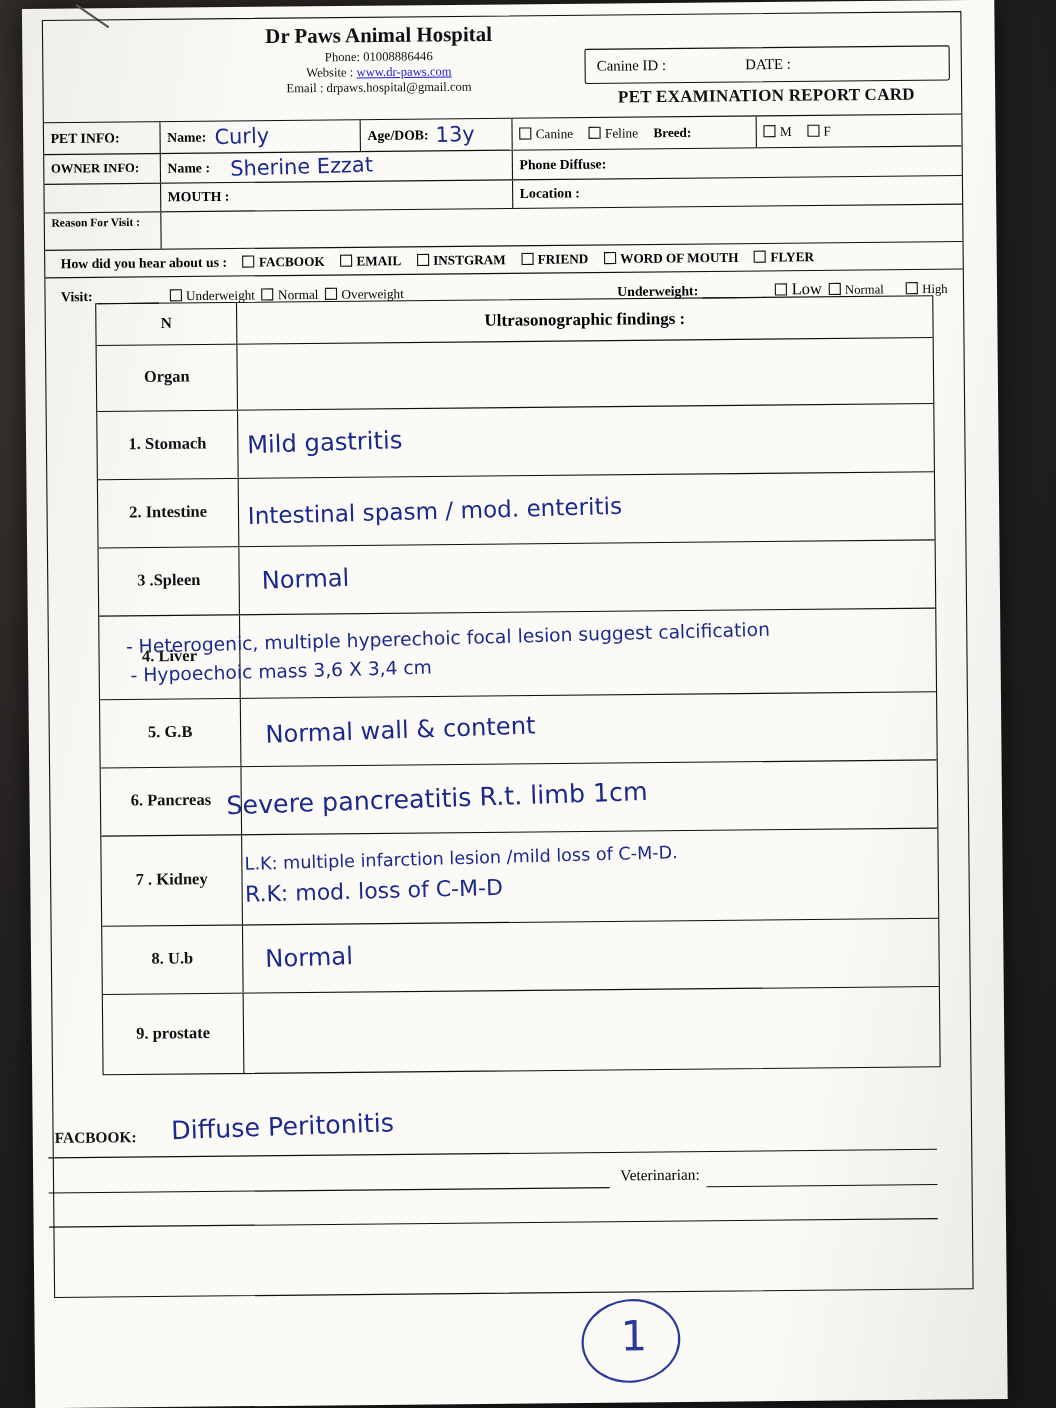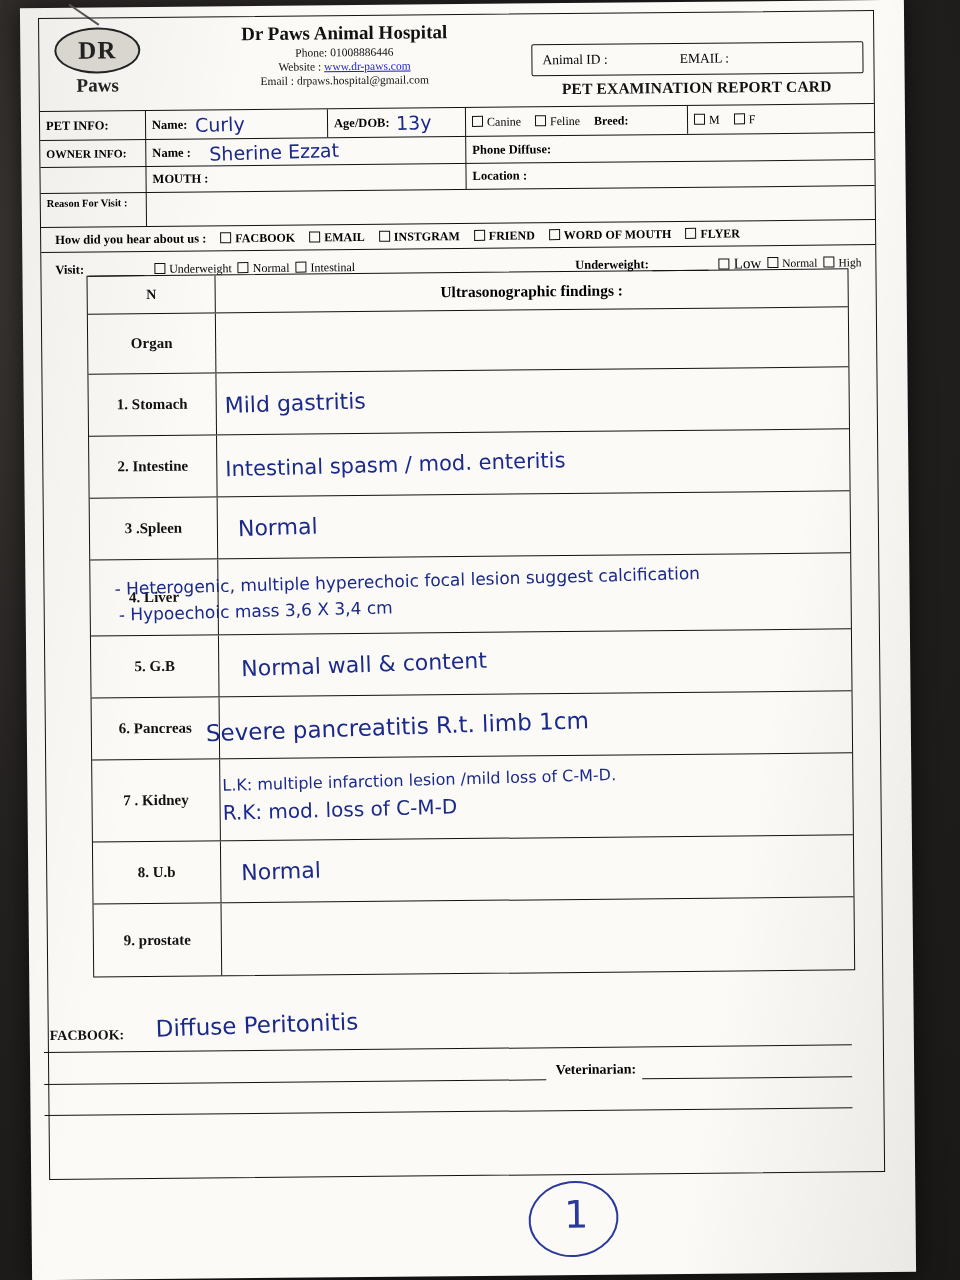--- a/index.html
+++ b/index.html
@@ -135,21 +135,21 @@
   .kid-lines{display:flex;flex-direction:column;width:100%;}
   .kid-lines .l1{font-family:"DejaVu Sans",sans-serif;color:#1b2a8a;font-size:16px;white-space:nowrap;transform:rotate(-1deg);margin-bottom:6px;}
   .kid-lines .l2{font-family:"DejaVu Sans",sans-serif;color:#1b2a8a;font-size:20px;white-space:nowrap;transform:rotate(-1deg);}
   
   .comments{position:absolute;left:14px;top:1014px;width:808px;}
   .cmt-line{border-bottom:1.5px solid #111;height:30px;position:relative;}
   .cmt-label{position:absolute;left:6px;top:6px;font-weight:bold;font-size:14px;color:#111;}
   .cmt-hand{position:absolute;left:112px;top:-8px;font-family:"DejaVu Sans",sans-serif;color:#1b2a8a;font-size:23px;transform:rotate(-1.5deg);}
   .vetline{display:flex;align-items:flex-end;height:32px;}
   .vet-left{flex:1;border-bottom:1.5px solid #111;height:26px;}
-  .vet-lbl{font-weight:bold;font-size:14px;padding:0 6px 2px 10px;}
+  .vet-lbl{font-weight:normal;font-size:14px;padding:0 6px 2px 10px;}
   .vet-right{width:210px;border-bottom:1.5px solid #111;height:26px;}
   .lastline{border-bottom:1.5px solid #111;height:30px;}
   
   .pageno{
     position:absolute;left:497px;top:1178px;width:86px;height:72px;
     border:2.5px solid #2a3a9a;border-radius:50%;
     transform:rotate(-6deg);
   }
   .pageno span{
     position:absolute;left:34px;top:10px;
@@ -162,35 +162,31 @@
 <body>
 
 <div class="desk"></div>
 
 <div class="paper">
   <div class="edgemark"></div>
 
   <div class="sheet">
 
     <div class="hdr">
-      <div class="logo">
-        <div class="logo-oval">DR</div>
-        <div class="logo-sub">Paws</div>
-      </div>
       <div class="clinic">
         <div class="name">Dr Paws Animal Hospital</div>
         <div class="line">Phone: 01008886446</div>
         <div class="line">
           <span>Website : </span><a href="#">www.dr-paws.com</a>
         </div>
         <div class="line">Email : drpaws.hospital@gmail.com</div>
       </div>
       <div class="idbox">
-        <span class="cid">Animal ID :</span>
-        <span class="dt">EMAIL :</span>
+        <span class="cid">Canine ID :</span>
+        <span class="dt">DATE :</span>
       </div>
       <div class="report-title">PET EXAMINATION REPORT CARD</div>
     </div>
 
     <div class="row petinfo">
       <div class="cell c-petinfo lbl">PET INFO:</div>
       <div class="cell c-name">
         <span class="lbl">Name:</span>
         <span class="hand" style="margin-left:8px">Curly</span>
       </div>
@@ -249,27 +245,27 @@
         <span class="opt"><i class="box"></i><b>FLYER</b></span>
       </div>
     </div>
 
     <div class="row wtrow" style="border-bottom:none">
       <div class="inner">
         <b>Visit:</b>
         <span class="uline"></span>
         <span class="opt" style="margin-left:6px"><i class="box"></i><span>Underweight</span></span>
         <span class="opt" style="margin-left:6px"><i class="box"></i><span>Normal</span></span>
-        <span class="opt" style="margin-left:6px"><i class="box"></i><span>Intestinal</span></span>
+        <span class="opt" style="margin-left:6px"><i class="box"></i><span>Overweight</span></span>
         <span class="spacer"></span>
         <b>Underweight:</b>
         <span class="uline"></span>
         <span class="opt" style="margin-left:6px;font-size:15px"><i class="box"></i><span>Low</span></span>
         <span class="opt" style="margin-left:6px;font-size:11.5px"><i class="box"></i><span>Normal</span></span>
-        <span class="opt" style="margin-left:6px;font-size:11.5px"><i class="box"></i><span>High</span></span>
+        <span class="opt" style="margin-left:20px;font-size:11.5px"><i class="box"></i><span>High</span></span>
         <span style="width:14px"></span>
       </div>
     </div>
   </div>
 
   <div class="tblwrap">
     <div class="trow h-n">
       <div class="tc-n">N</div>
       <div class="tc-v">Ultrasonographic findings :</div>
     </div>

